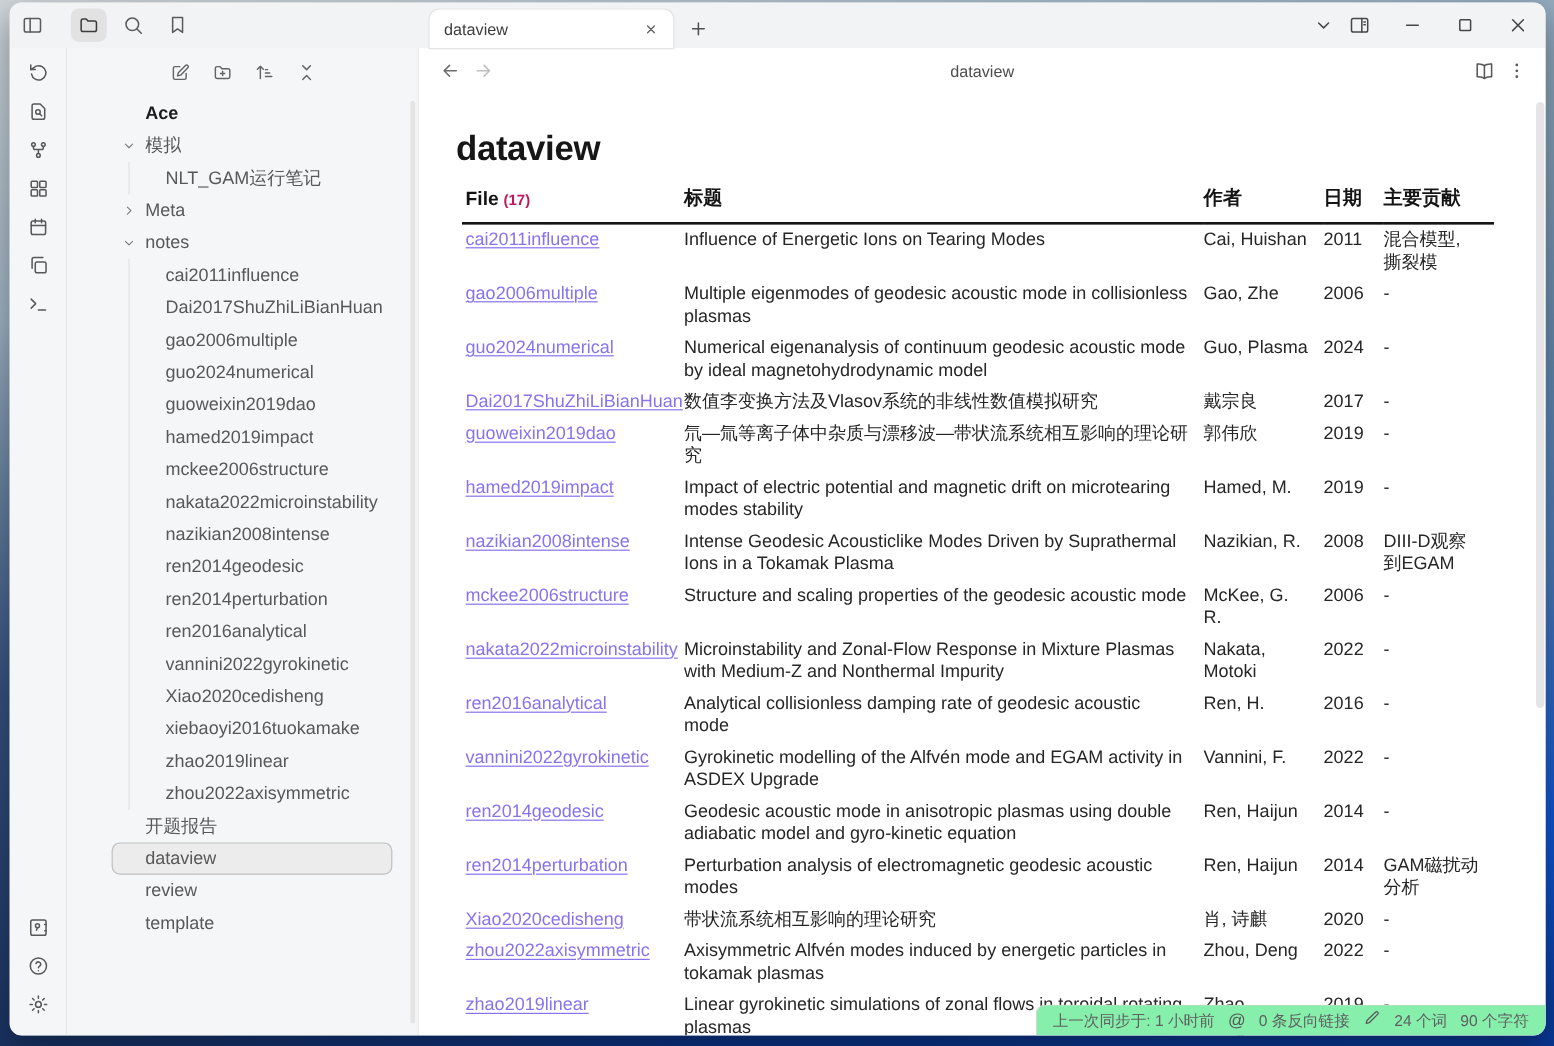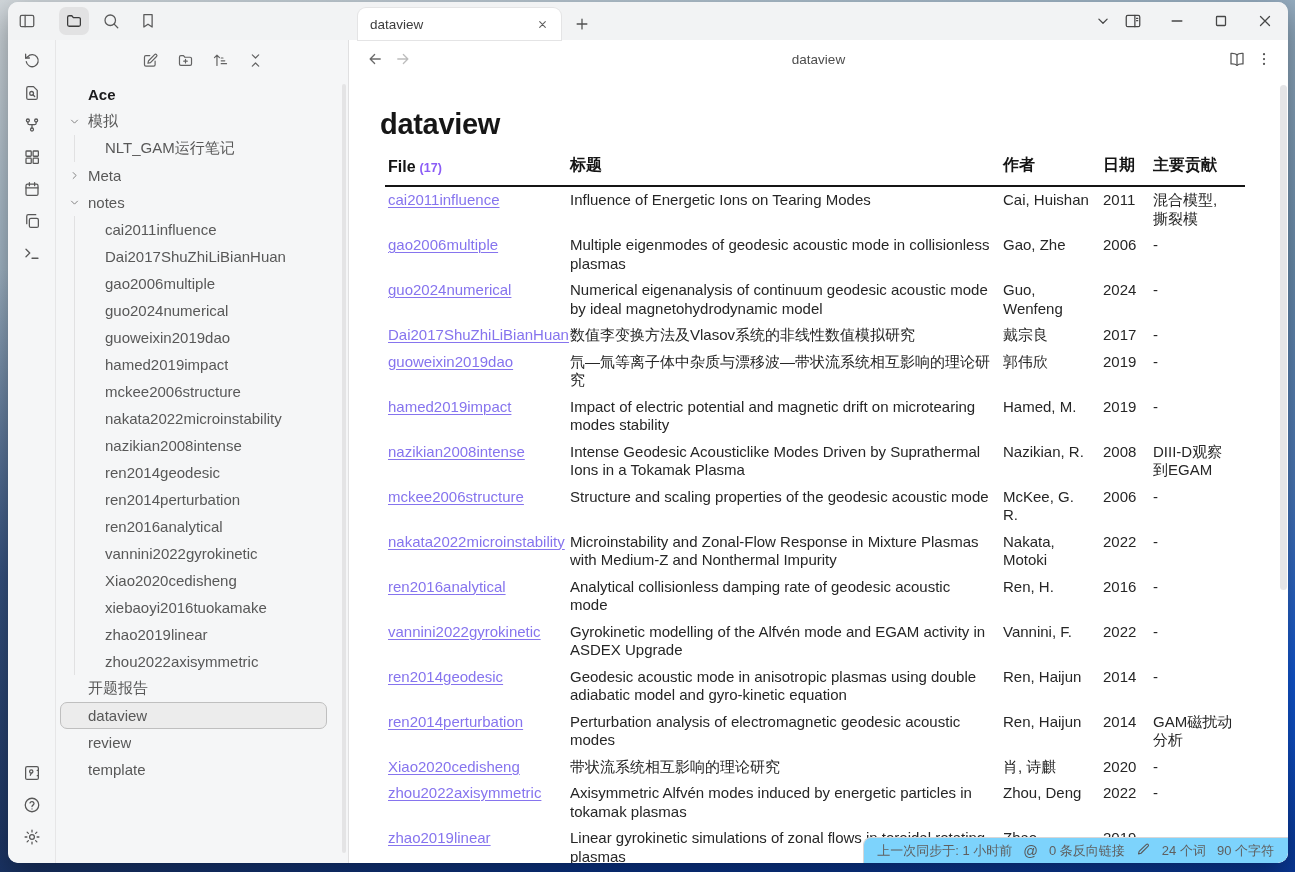--- a/index.html
+++ b/index.html
@@ -36,21 +36,21 @@
   .sidebar{ position:absolute; left:0; top:38px; width:341px; bottom:0; background:#f5f6f7;
     border-right:1px solid #e0e0e1; border-radius:0 0 0 10px; }
   .ribbon{ position:absolute; left:0; top:0; bottom:0; width:48px; border-right:1px solid #e6e6e7;
     display:flex; flex-direction:column; align-items:center; padding:7px 0 8px;
     border-radius:0 0 0 10px; }
   .ribbon .icon-btn{ width:28px; height:28px; margin-bottom:4px; color:#585858; }
   .ribbon .spacer{ flex:1; }
   .pane{ position:absolute; left:49px; right:0; top:0; bottom:0; overflow:hidden; }
   .nav-buttons{ height:41px; display:flex; align-items:center; justify-content:center; gap:9px; }
   .nav-buttons .icon-btn{ width:26px; height:26px; color:#636363; }
-  .tree{ position:absolute; left:0; right:0; top:41px; bottom:0; }
+  .tree{ position:absolute; left:0; right:0; top:41px; bottom:0;padding-left:33px; }
   .titem{ position:relative; display:flex; align-items:center; height:27px;
     margin:0 21px 0 3px; padding-left:5px; border:1px solid transparent; border-radius:7px;
     font-size:15px; color:#585858; white-space:nowrap; }
   .titem .chev{ width:17px; flex:none; display:flex; align-items:center; justify-content:center;
     color:#7a7a7a; }
   .titem .tlabel{ margin-left:5px; overflow:hidden; text-overflow:ellipsis; }
   .titem.d1{ padding-left:22px; }
   .titem.d1::before{ content:""; position:absolute; left:13px; top:-1px; bottom:-1px;
     border-left:1px solid #e1e1e2; }
   .titem.vault .tlabel{ color:#1c1c1e; font-weight:700; }
@@ -69,29 +69,29 @@
   .vh-book{ position:absolute; left:875px; top:6px; color:#565656; }
   .vh-kebab{ position:absolute; left:902px; top:6px; color:#565656; }
   .content{ position:absolute; left:0; right:0; top:38px; bottom:0; padding:0 43px 0 31px;
     overflow:hidden; }
   h1.page-title{ margin:30px 0 12px; font-size:29px; font-weight:700; color:#161616;
     letter-spacing:-.3px; }
   table.dv{ border-collapse:collapse; table-layout:fixed; width:860px; margin-left:5px;
     font-size:15px; color:#262626; }
   table.dv th{ text-align:left; font-size:16px; font-weight:700; color:#141414;
     padding:2px 12px 9px 0; border-bottom:2.5px solid var(--hdr,#151515); vertical-align:bottom; }
-  table.dv th .count{ font-size:12.5px; font-weight:700; color:#8b5cf6; margin-left:4px; }
+  table.dv th .count{ font-size:12.5px; font-weight:700; color:#be185d; margin-left:4px; }
   table.dv td{ padding:4px 12px 4px 0; vertical-align:top; line-height:18.5px; }
   table.dv th:first-child, table.dv td:first-child{ padding-left:3px; }
   a.file-link{ color:var(--link,#8674ee); text-decoration:underline;
     text-decoration-thickness:1px; text-underline-offset:2px; }
   .main-scroll{ position:absolute; right:1px; top:45px; width:7px; height:505px;
     background:#e5e5e7; border-radius:4px; }
   
-  .statusbar{ position:absolute; right:0; bottom:0; height:26px; background:#7dd3fc;
+  .statusbar{ position:absolute; right:0; bottom:0; height:26px; background:#86efac;
     border:1px solid #d7d7d8; border-right:none; border-bottom:none; border-radius:8px 0 10px 0;
     display:flex; align-items:center; gap:11px; padding:0 14px 0 13px; font-size:13px;
     color:#5f5f5f; z-index:3; }
   .statusbar .s-icon{ display:flex; align-items:center; color:#585858; font-size:14.5px; }
 </style>
 </head>
 <body>
 
 <div class="window">
 
@@ -501,21 +501,21 @@
             <tr>
               <td><a href="#" class="file-link">gao2006multiple</a></td>
               <td>Multiple eigenmodes of geodesic acoustic mode in collisionless plasmas</td>
               <td>Gao, Zhe</td>
               <td>2006</td>
               <td>-</td>
             </tr>
             <tr>
               <td><a href="#" class="file-link">guo2024numerical</a></td>
               <td>Numerical eigenanalysis of continuum geodesic acoustic mode by ideal magnetohydrodynamic model</td>
-              <td>Guo, Wenfeng</td>
+              <td>Guo, Plasma</td>
               <td>2024</td>
               <td>-</td>
             </tr>
             <tr>
               <td><a href="#" class="file-link">Dai2017ShuZhiLiBianHuan</a></td>
               <td>数值李变换方法及Vlasov系统的非线性数值模拟研究</td>
               <td>戴宗良</td>
               <td>2017</td>
               <td>-</td>
             </tr>

